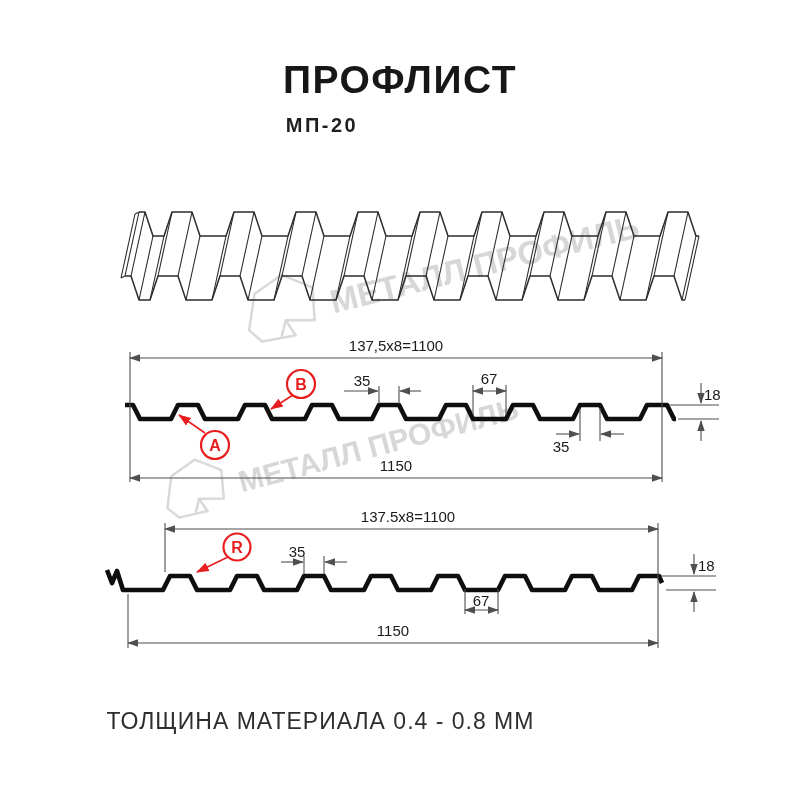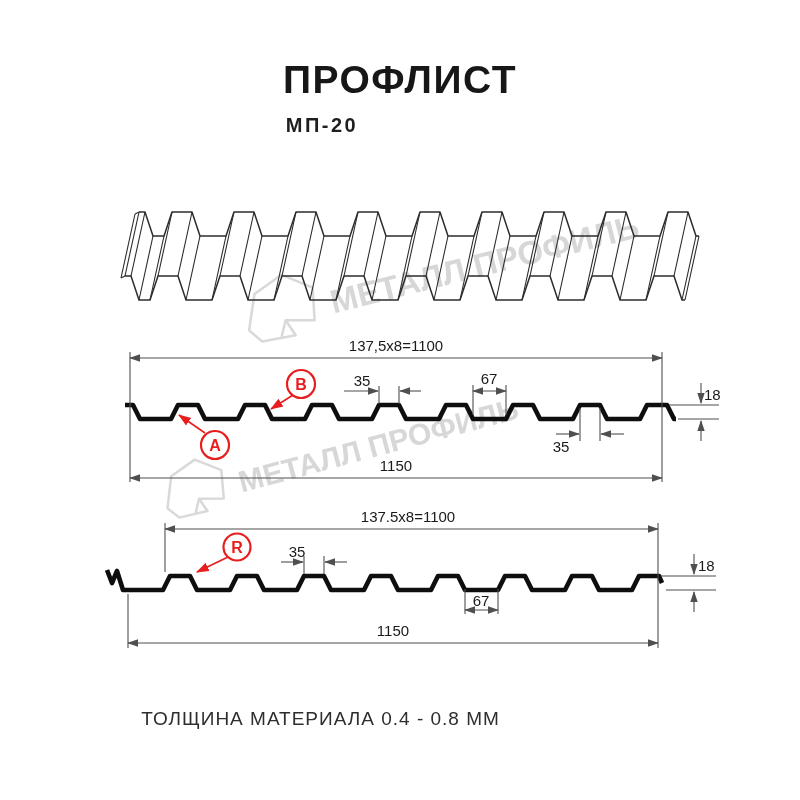--- a/index.html
+++ b/index.html
@@ -3,21 +3,21 @@
 <meta charset="utf-8">
 <style>
   html,body{margin:0;padding:0;background:#ffffff;}
   body{width:800px;height:800px;position:relative;overflow:hidden;
        font-family:"Liberation Sans",sans-serif;color:#1c1c1c;}
   .page-title{position:absolute;top:58px;left:0;width:800px;text-align:center;
       font-size:39px;font-weight:800;letter-spacing:1.5px;color:#171717;}
   .page-subtitle{position:absolute;top:114px;left:0;width:644px;text-align:center;
       font-size:20px;font-weight:600;letter-spacing:2.5px;color:#1f1f1f;}
   .footer-note{position:absolute;top:708px;left:0;width:641px;text-align:center;
-      font-size:19px;font-weight:500;letter-spacing:1px;color:#2e2e2e;}
+      font-size:23px;font-weight:500;letter-spacing:1px;color:#2e2e2e;}
   svg{position:absolute;left:0;top:0;}
   .dim{stroke:#4f4f4f;stroke-width:1.1;fill:none;}
   .dimtxt{font-family:"Liberation Sans",sans-serif;font-size:15px;fill:#1a1a1a;}
   .profile{stroke:#0e0e0e;stroke-width:4.6;fill:none;stroke-linejoin:round;}
   .sheet{stroke:#2d2d2d;stroke-width:1.5;fill:none;stroke-linejoin:round;}
   .sheet-thin{stroke:#2d2d2d;stroke-width:1.1;fill:none;}
   .red{stroke:#e81e1e;fill:none;stroke-width:2.2;}
   .redline{stroke:#e81e1e;stroke-width:1.6;fill:none;}
   .redtxt{font-family:"Liberation Sans",sans-serif;font-size:16px;font-weight:bold;fill:#e81e1e;}
   .wm-txt{font-family:"Liberation Sans",sans-serif;font-weight:bold;fill:#d7d7d7;}

